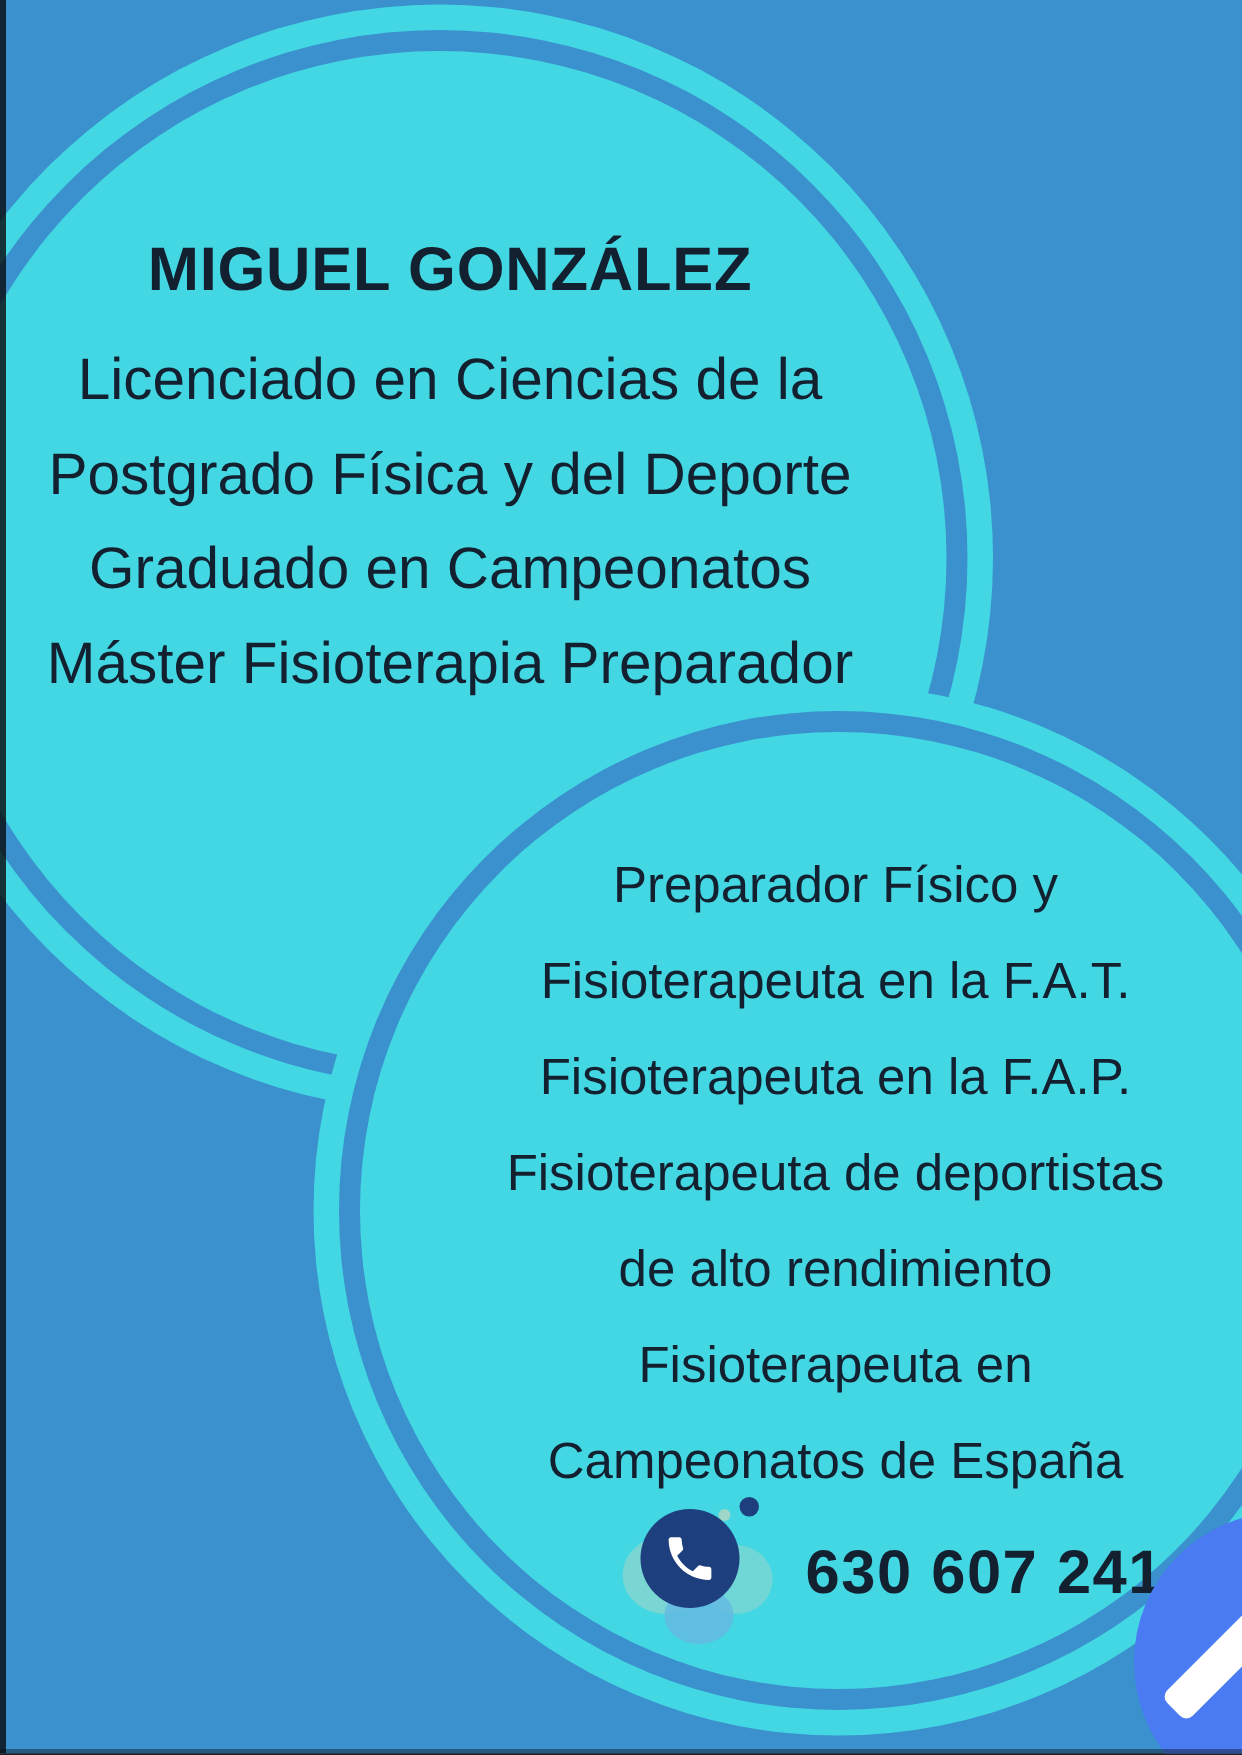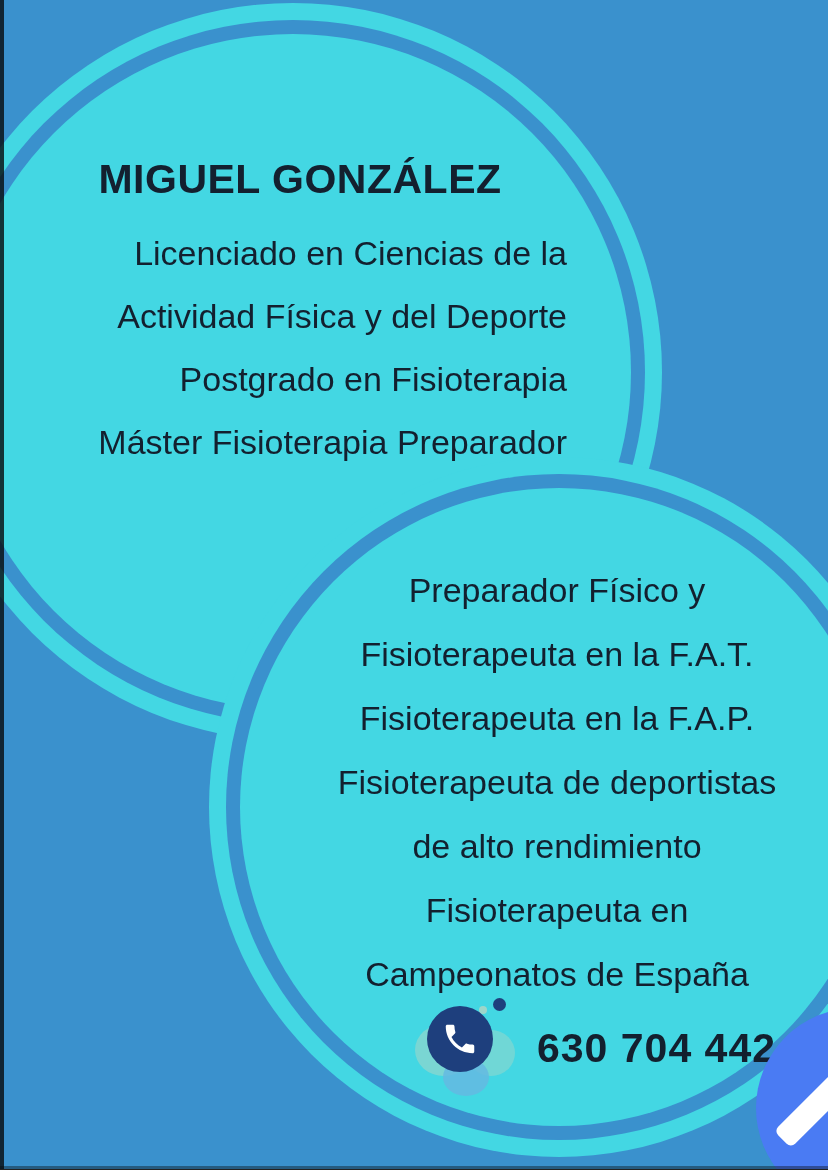--- a/index.html
+++ b/index.html
@@ -28,22 +28,22 @@
     box-shadow:0 0 0 14px var(--bg), 0 0 0 31px var(--cyan);
   }
   .circle.top{left:-45px;top:34px;width:676px;height:676px;}
   .circle.bottom{left:240px;top:488px;width:638px;height:638px;}
 
   .title{
     position:absolute;left:30px;top:156px;width:540px;
     text-align:center;font-size:41px;font-weight:700;letter-spacing:.5px;
   }
   .top-lines{
-    position:absolute;left:7px;top:222px;width:560px;
-    text-align:right;font-size:34px;line-height:63px;
+    position:absolute;left:20px;top:222px;width:560px;
+    text-align:center;font-size:39px;line-height:63px;
   }
   .bottom-lines{
     position:absolute;left:283px;top:558px;width:548px;
     text-align:center;font-size:34px;line-height:64px;
   }
 
   
   .phone-row{
     position:absolute;left:415px;top:998px;height:100px;
     display:flex;align-items:center;gap:22px;
@@ -80,22 +80,22 @@
 
 <div class="canvas">
 
   <div class="circle top"></div>
   <div class="circle bottom"></div>
 
   <h1 class="title">MIGUEL GONZÁLEZ</h1>
 
   <div class="top-lines">
     <div>Licenciado en Ciencias de la</div>
-    <div>Actividad Física y del Deporte</div>
-    <div>Postgrado en Fisioterapia</div>
+    <div>Postgrado Física y del Deporte</div>
+    <div>Graduado en Campeonatos</div>
     <div>Máster Fisioterapia Preparador</div>
   </div>
 
   <div class="bottom-lines">
     <div>Preparador Físico y</div>
     <div>Fisioterapeuta en la F.A.T.</div>
     <div>Fisioterapeuta en la F.A.P.</div>
     <div>Fisioterapeuta de deportistas</div>
     <div>de alto rendimiento</div>
     <div>Fisioterapeuta en</div>
@@ -108,21 +108,21 @@
       <span class="blob blob-right"></span>
       <span class="blob blob-bottom"></span>
       <span class="blob dot-navy"></span>
       <span class="blob dot-tiny"></span>
       <span class="phone-circle">
         <svg viewBox="0 0 24 24" width="38" height="38" aria-hidden="true">
           <path fill="#ffffff" d="M6.62 10.79c1.44 2.83 3.76 5.14 6.59 6.59l2.2-2.2c.27-.27.67-.36 1.02-.24 1.12.37 2.33.57 3.57.57.55 0 1 .45 1 1V20c0 .55-.45 1-1 1-9.39 0-17-7.61-17-17 0-.55.45-1 1-1h3.5c.55 0 1 .45 1 1 0 1.25.2 2.45.57 3.57.11.35.03.74-.25 1.02l-2.2 2.2z"></path>
         </svg>
       </span>
     </div>
-    <div class="phone-number">630 704 442</div>
+    <div class="phone-number">630 607 241</div>
   </div>
 
   <button class="fab">
     <span class="fab-arrow"></span>
   </button>
 
   <div class="edge-left"></div>
   <div class="edge-bottom"></div>
 
 </div>

